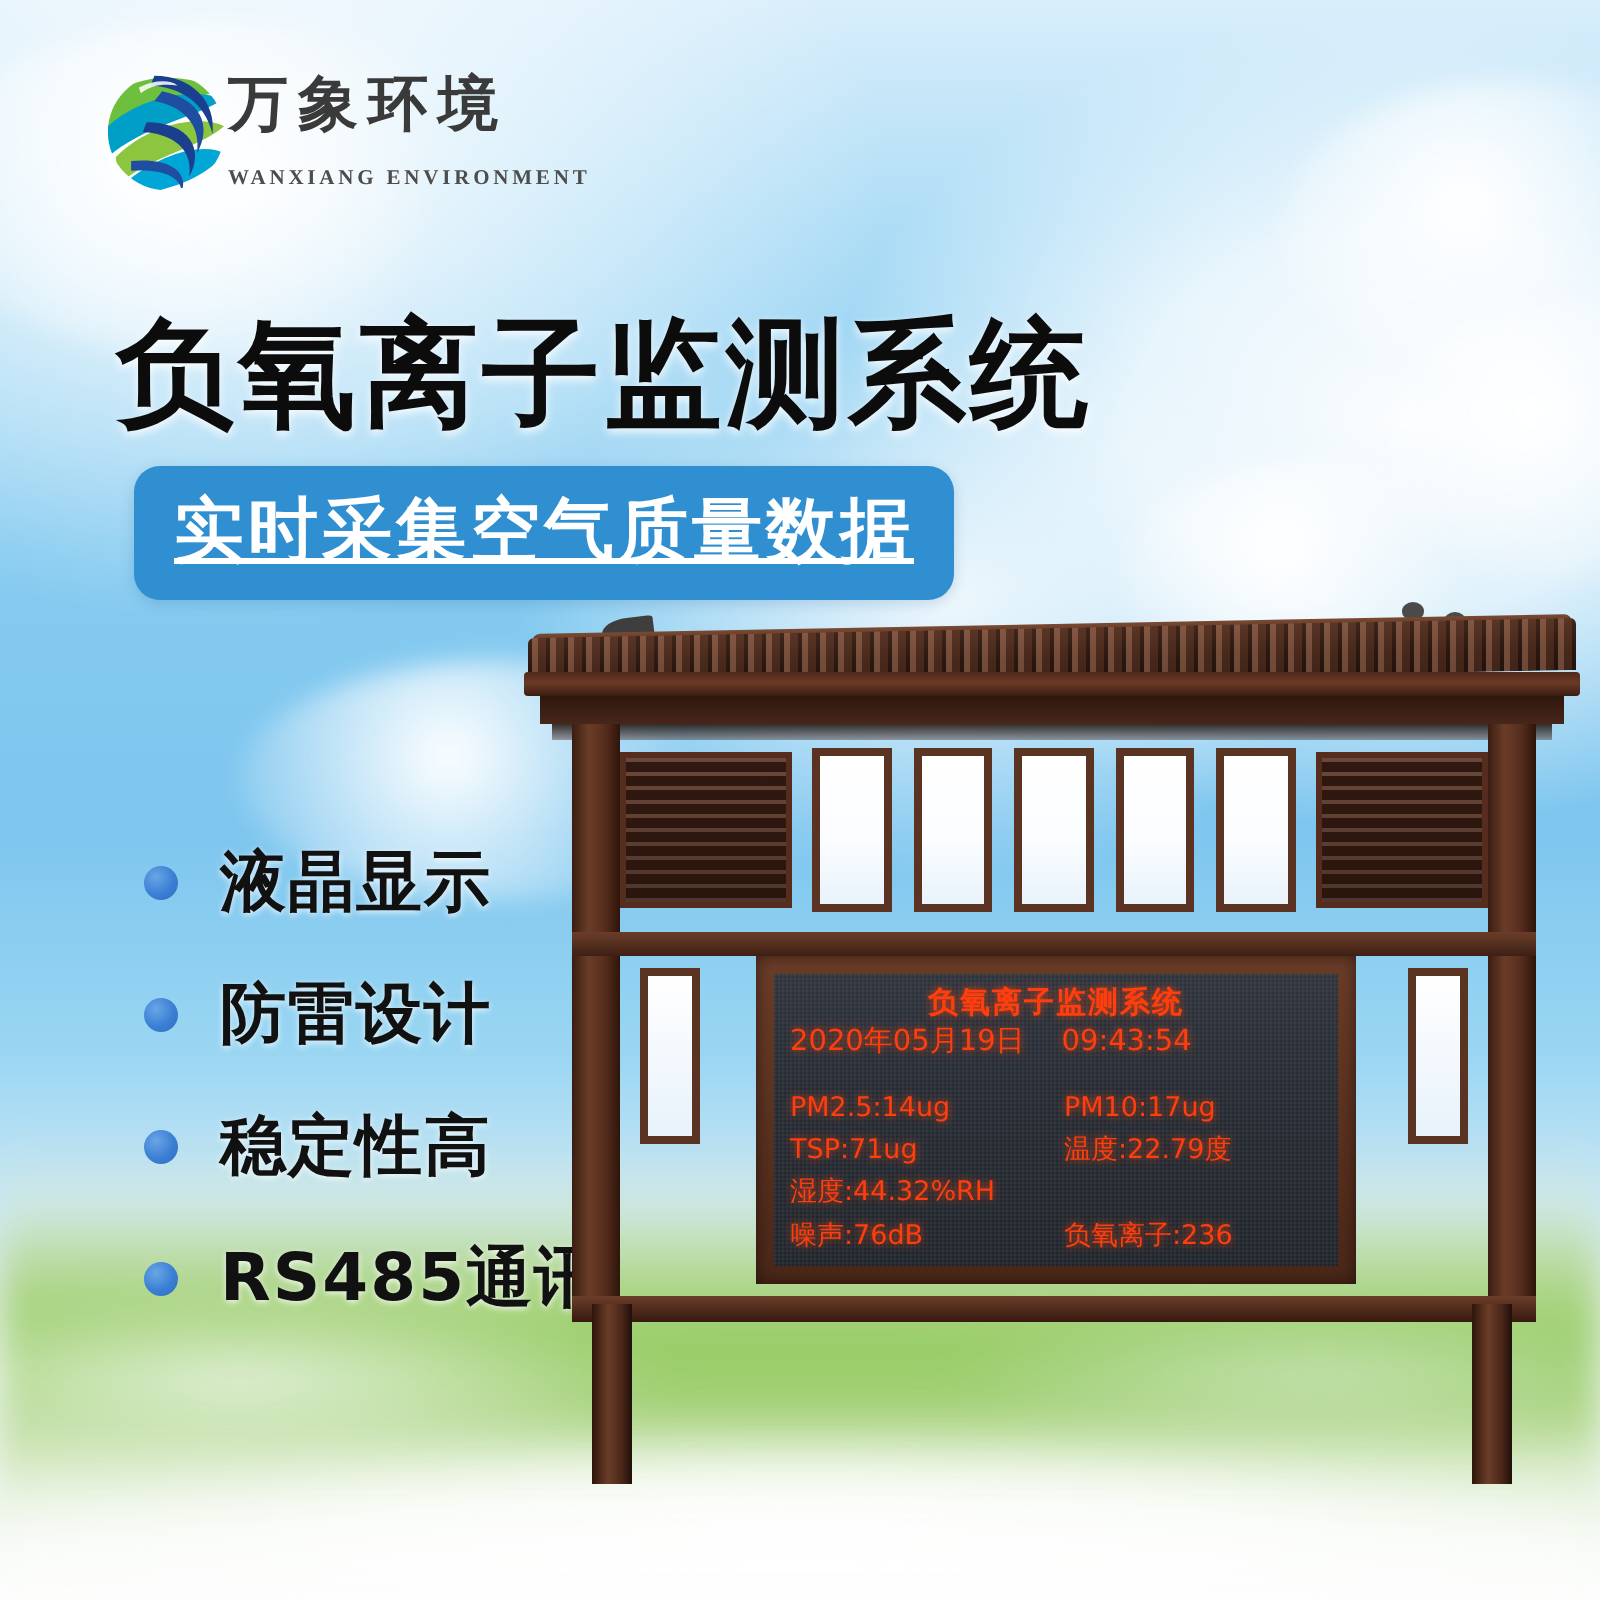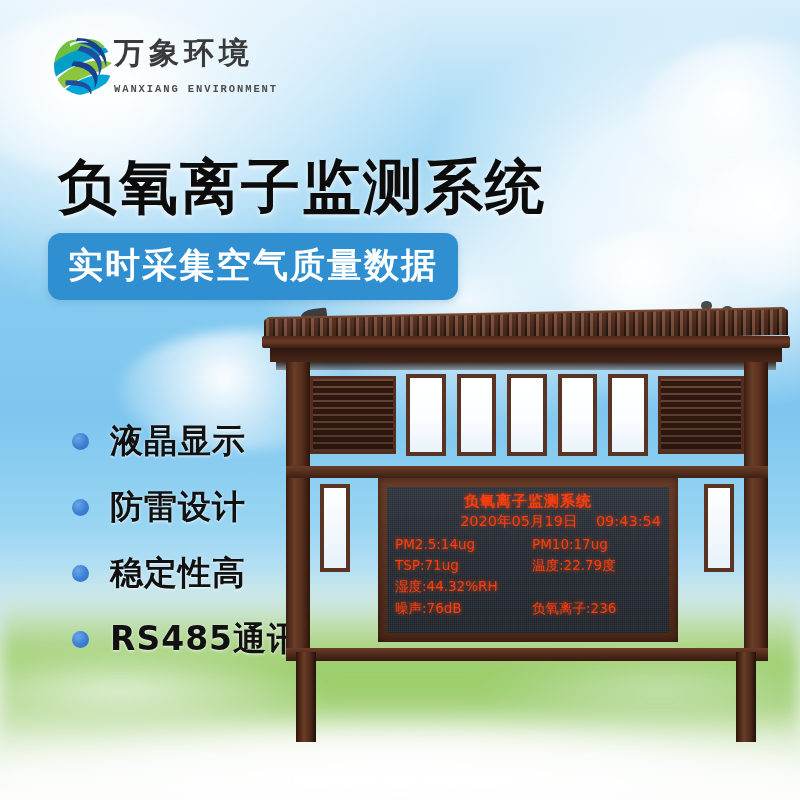--- a/index.html
+++ b/index.html
@@ -49,39 +49,40 @@
   
   .logo { position:absolute; left:52px; top:34px; display:flex; align-items:center; }
   .logo-mark { width:62px; height:64px; }
   .logo-text { display:flex; flex-direction:column; justify-content:center; }
   .logo-cn {
     font-size:30px; font-weight:bold; color:#3a3a3a; letter-spacing:5px; line-height:1.05;
     font-family:"DejaVu Sans","Liberation Sans",sans-serif;
   }
   .logo-en {
     font-size:10.5px; color:#4d4d4d; letter-spacing:1.9px; font-weight:bold;
-    margin-top:15px; font-family:Liberation Mono, monospace;
+    margin-top:15px; font-family:Liberation Serif, serif;
   }
 
   
   .headline {
     position:absolute; left:58px; top:148px;
     font-size:59px; font-weight:bold; color:#0c0c0c; letter-spacing:2px;
     font-family:"DejaVu Sans","Liberation Sans",sans-serif;
     text-shadow:0 2px 5px rgba(255,255,255,0.85);
     white-space:nowrap;
   }
   .subpill {
-    position:absolute; left:48px; top:233px;
+    position:absolute; left:67px; top:233px;
     background:#2f8fd0; color:#ffffff; border-radius:13px;
     padding:9px 20px 11px 20px;
     font-size:35px; font-weight:bold; letter-spacing:2px;
     font-family:"DejaVu Sans","Liberation Sans",sans-serif;
     white-space:nowrap;
     box-shadow:0 2px 7px rgba(30,90,150,0.2);
+    text-decoration:underline;
   }
 
   
   .features { position:absolute; left:72px; top:412px;text-align:center; }
   .feature { display:flex; align-items:center; height:59px; margin-bottom:7px; }
   .bullet {
     width:17px; height:17px; border-radius:50%;
     background:radial-gradient(circle at 35% 32%, #6aa6e6 0%, #3b7fd4 55%, #2f6cc0 100%);
     margin-right:21px; flex:none;
   }
@@ -195,22 +196,22 @@
     background:
       repeating-linear-gradient(90deg, rgba(255,255,255,0.035) 0 1px, rgba(0,0,0,0) 1px 2px),
       repeating-linear-gradient(180deg, rgba(255,255,255,0.03) 0 1px, rgba(0,0,0,0) 1px 2px),
       linear-gradient(180deg,#2e333c 0%,#262b33 40%,#20252c 100%);
     padding:5px 8px 0 8px;
     font-family:"DejaVu Sans","Liberation Sans",sans-serif;
     color:#ff3d0d;
     text-shadow:0 0 4px rgba(255,70,10,0.75);
   }
   .led-title { text-align:center; font-size:15px; font-weight:bold; letter-spacing:1px; line-height:1.25; }
-  .led-datetime { text-align:right; font-size:14.5px; letter-spacing:0px; line-height:1.45; white-space:nowrap; }
-  .led-rows { margin-top:2px; }
+  .led-datetime { text-align:left; font-size:14.5px; letter-spacing:0px; line-height:1.45; white-space:nowrap; }
+  .led-rows { margin-top:12px; }
   .led-row { display:flex; font-size:13.5px; line-height:1.58; }
   .led-cell { flex:0 0 50%; white-space:nowrap; }
   .led-cell.right { padding-left:4px; }
 
   .side-window {
     position:absolute; top:122px; width:30px; height:88px;
     background:linear-gradient(180deg,#ffffff,#e8f2fb);
     border:4px solid #5a3322; box-sizing:border-box;
   }
   .side-window.l { left:34px; }

